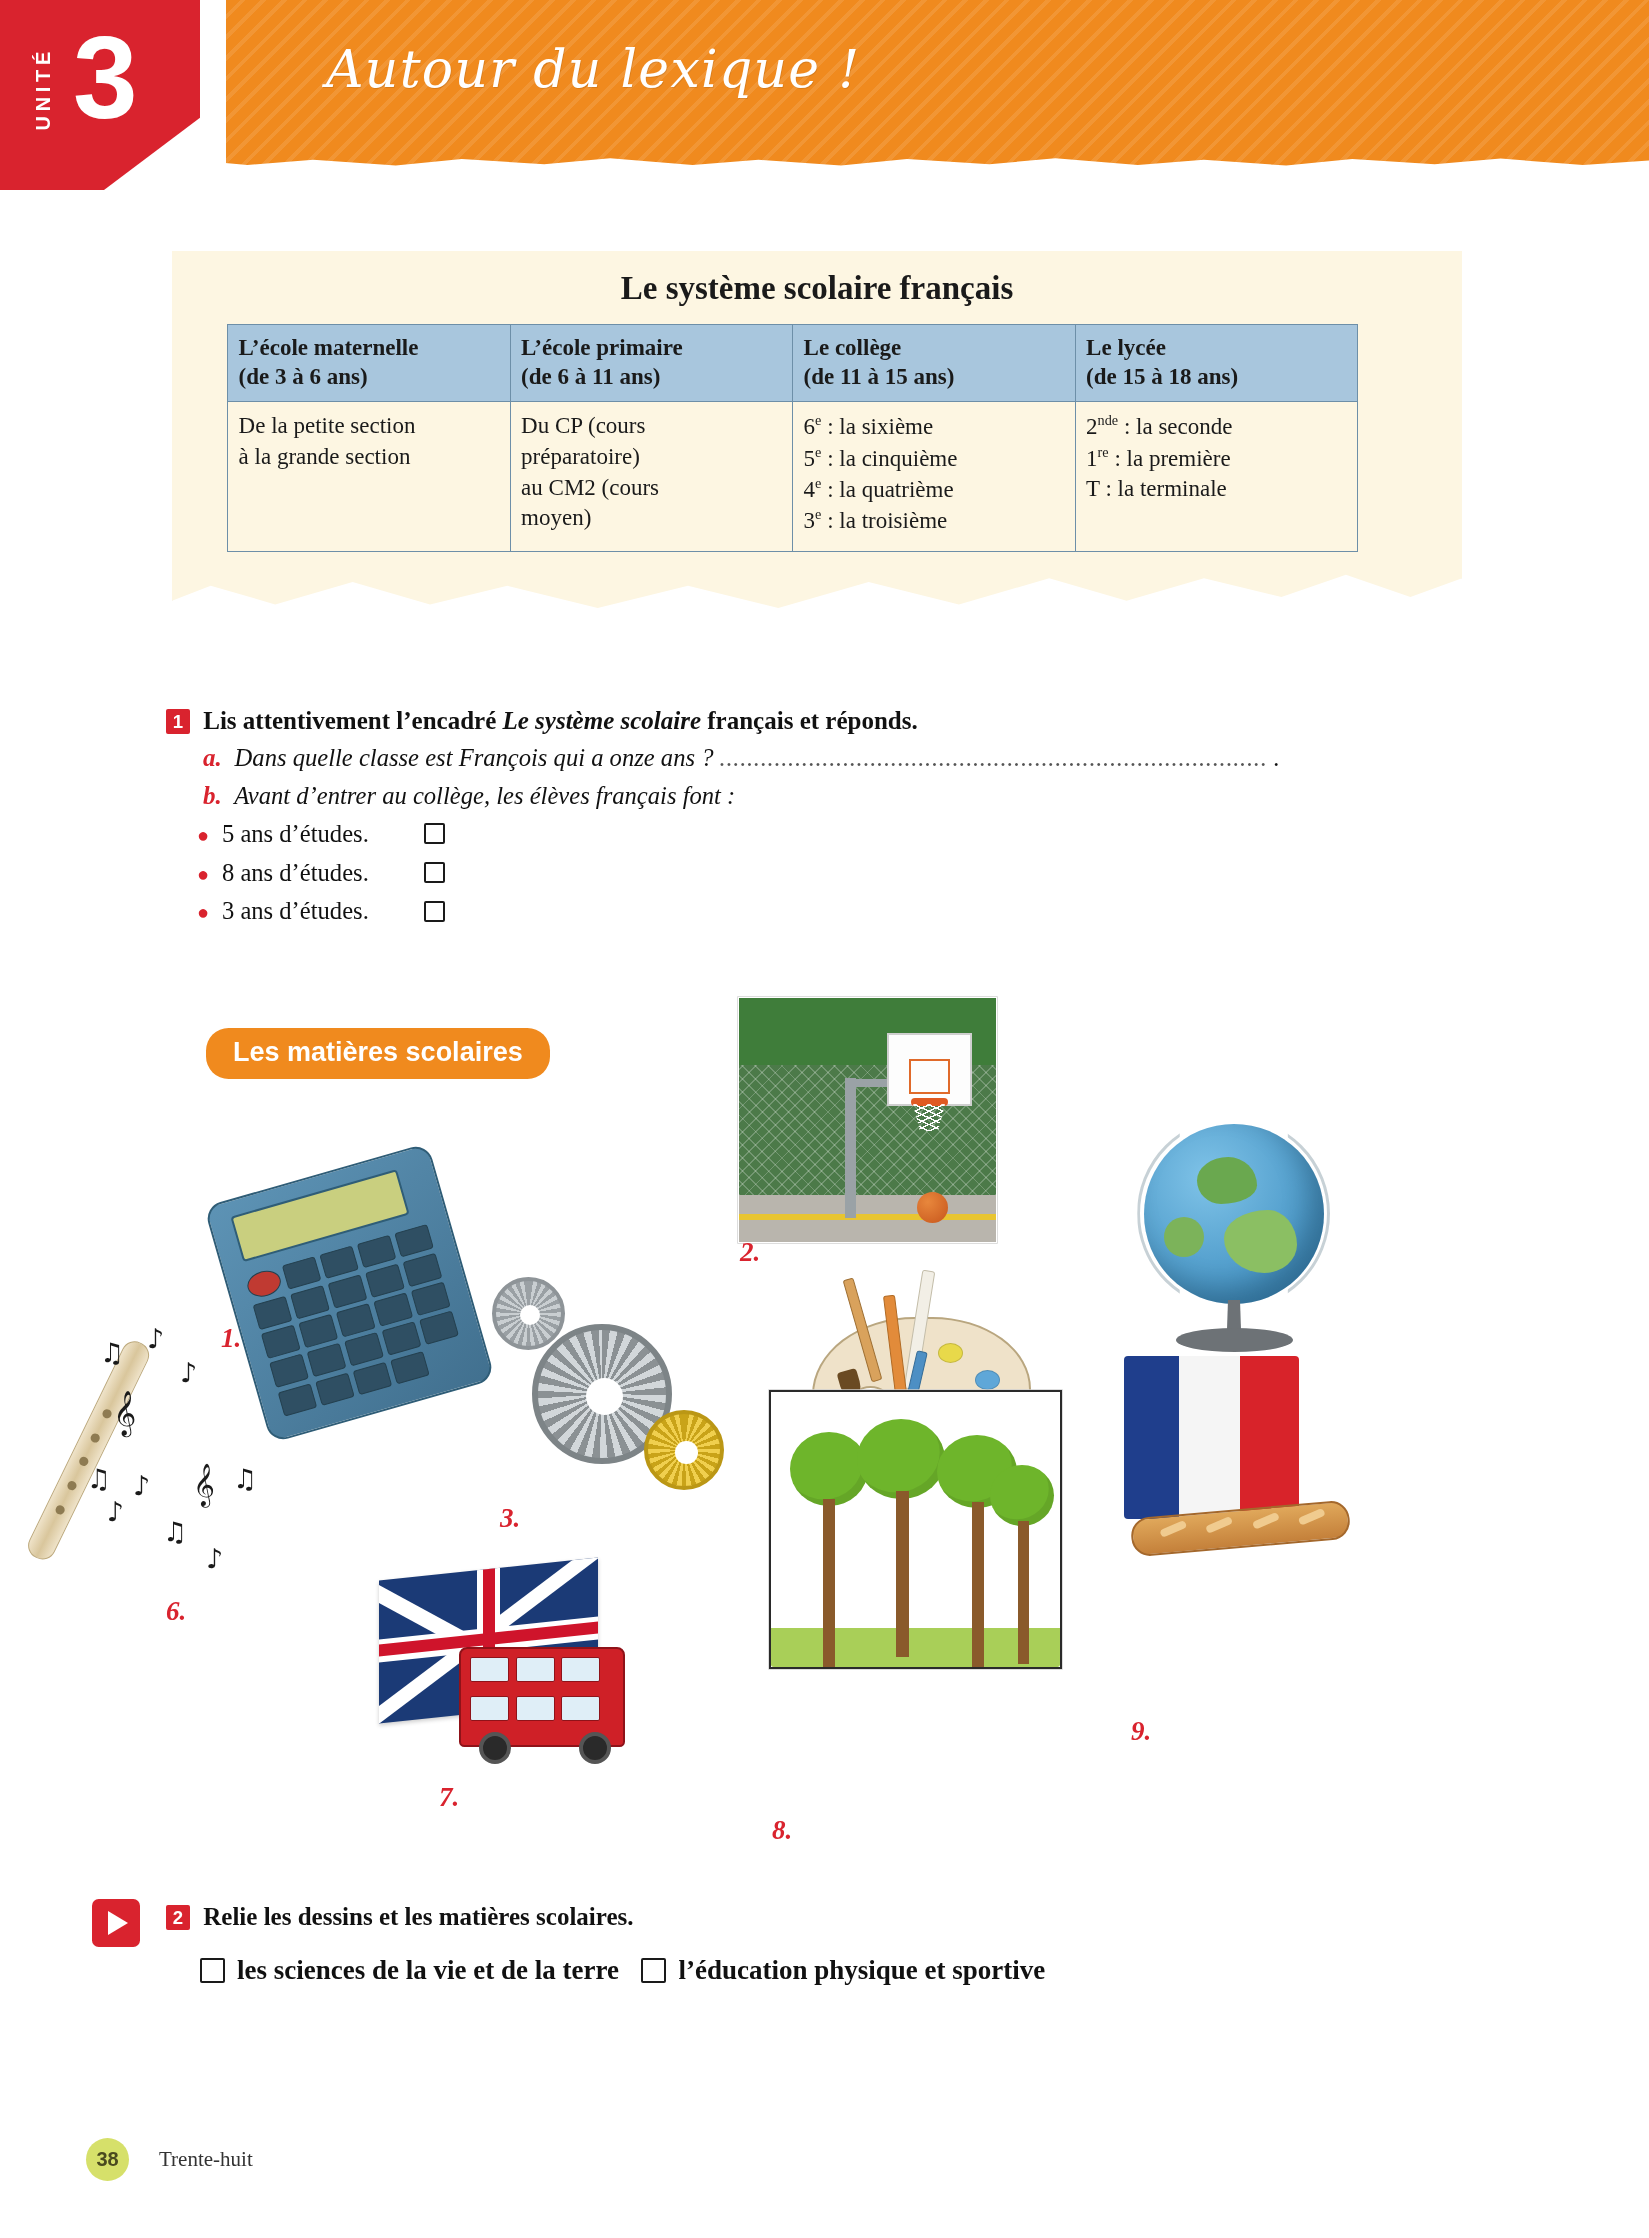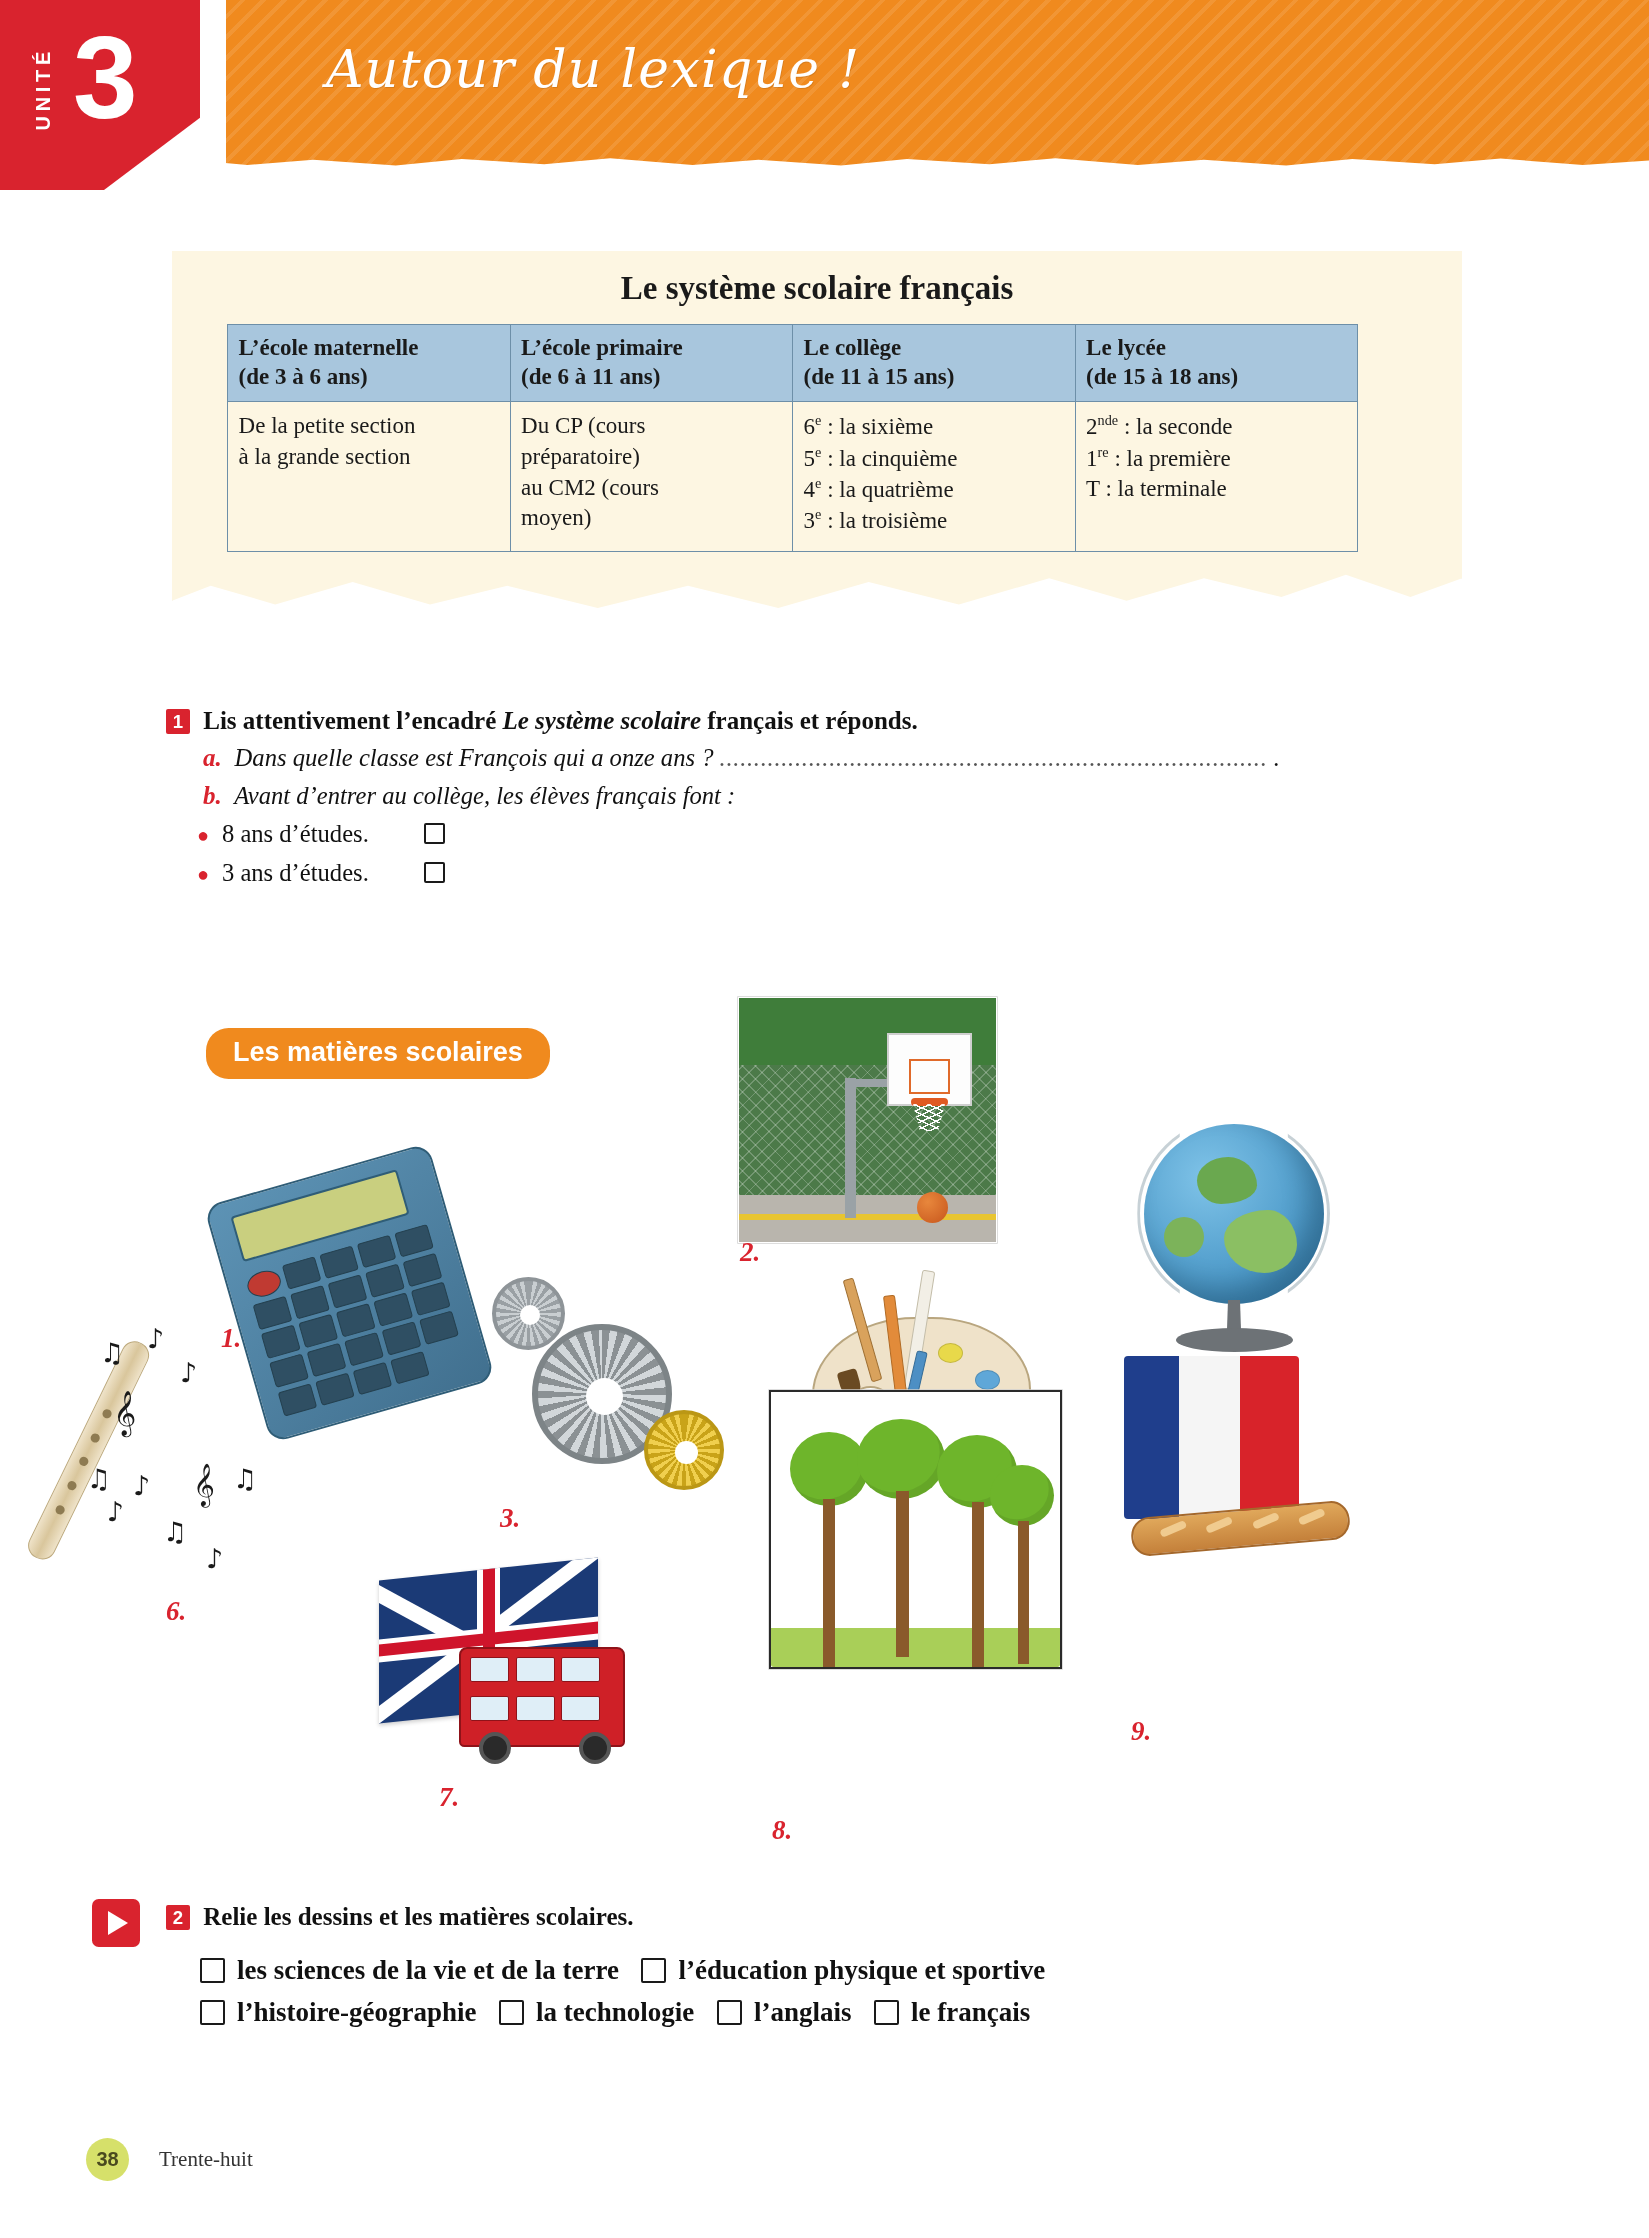--- a/index.html
+++ b/index.html
@@ -367,20 +367,25 @@
     <span>.</span>
   </div>
 
   <div class="q-line">
     <span class="q-letter">b.</span>
     <span>Avant d’entrer au collège, les élèves français font :</span>
   </div>
 
   <div class="bullet-line">
     <span class="red-dot">●</span>
+    <span>5 ans d’études.</span>
+    <span class="chk"></span>
+  </div>
+  <div class="bullet-line">
+    <span class="red-dot">●</span>
     <span>8 ans d’études.</span>
     <span class="chk"></span>
   </div>
   <div class="bullet-line">
     <span class="red-dot">●</span>
     <span>3 ans d’études.</span>
     <span class="chk"></span>
   </div>
 </div>
 
@@ -567,37 +572,19 @@
   <div class="srow">
     <div class="sitem">
       <div class="sbox"></div>
       <span>les sciences de la vie et de la terre</span>
     </div>
     <div class="sitem">
       <div class="sbox"></div>
       <span>l’éducation physique et sportive</span>
     </div>
   </div>
-  <div class="srow">
-    <div class="sitem">
-      <div class="sbox"></div>
-      <span>l’histoire-géographie</span>
-    </div>
-    <div class="sitem">
-      <div class="sbox"></div>
-      <span>la technologie</span>
-    </div>
-    <div class="sitem">
-      <div class="sbox"></div>
-      <span>l’anglais</span>
-    </div>
-    <div class="sitem">
-      <div class="sbox"></div>
-      <span>le français</span>
-    </div>
-  </div>
 </div>
 
 <div class="footer">
   <div class="pagecircle">38</div>
   <div class="pagetext">Trente-huit</div>
 </div>
 
 
 </body></html>

